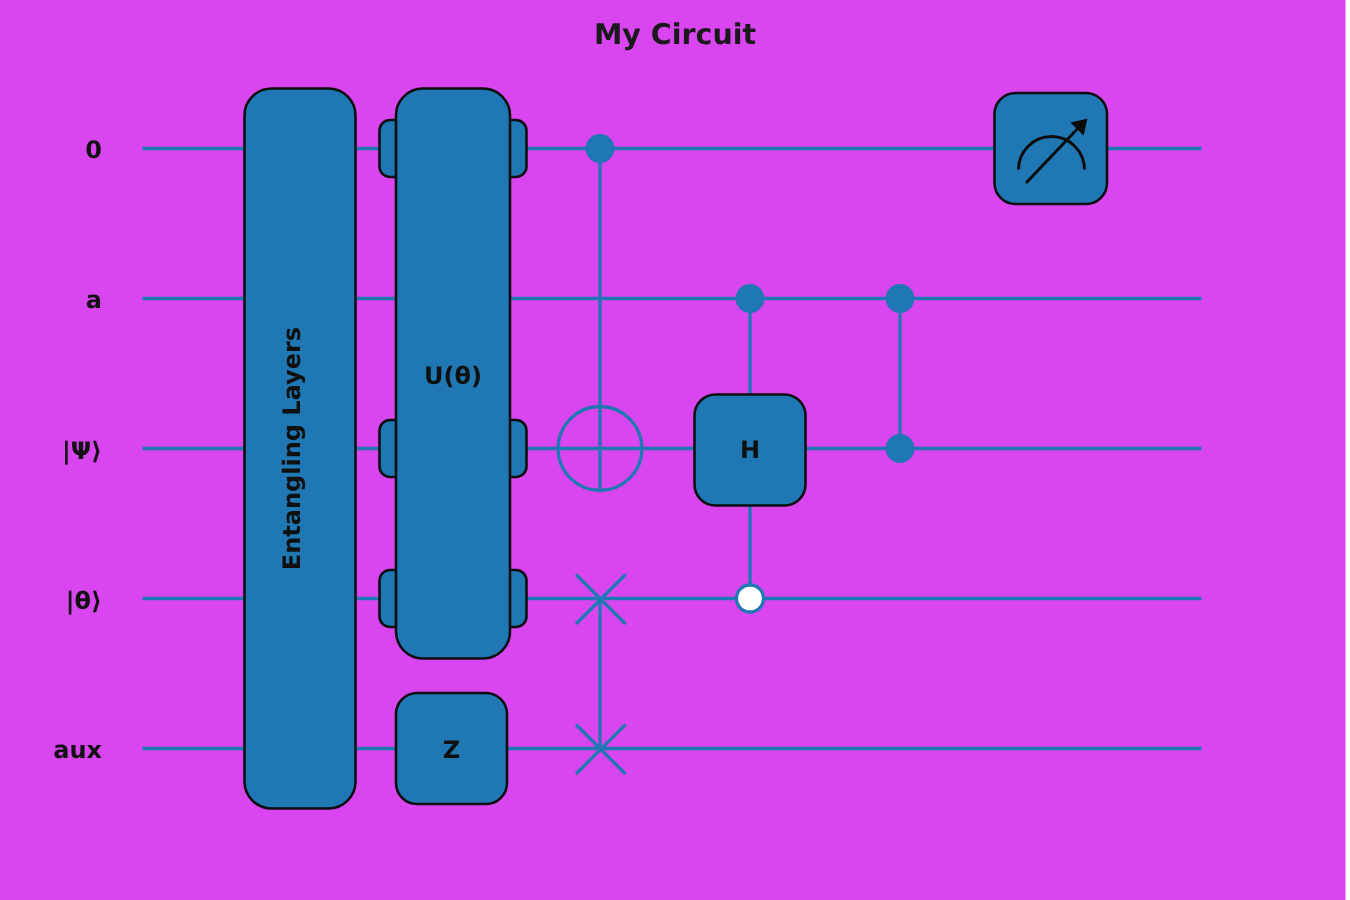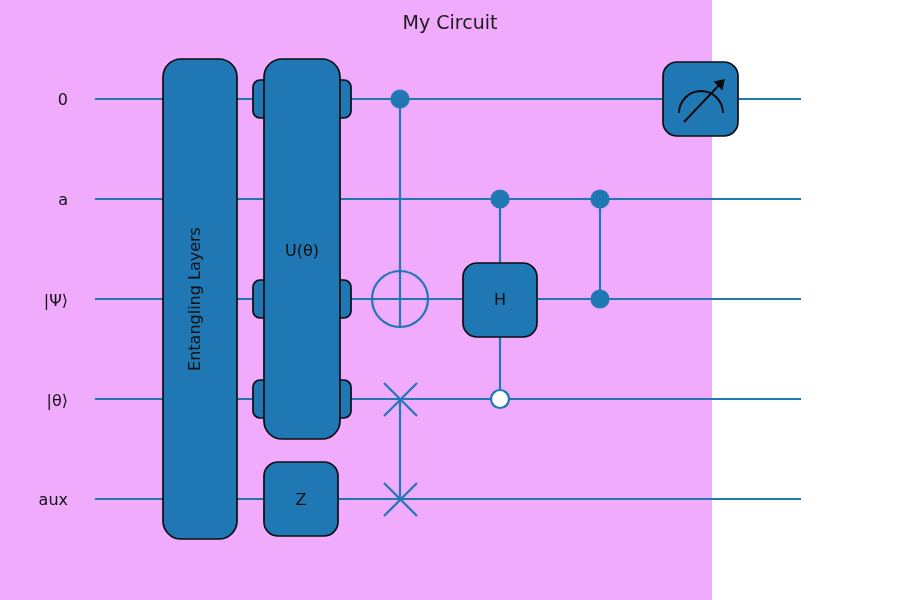--- a/index.html
+++ b/index.html
@@ -8,23 +8,24 @@
     background: #ffffff;
   }
   body {
     width: 900px;
     height: 600px;
     font-family: "DejaVu Sans", sans-serif;
     overflow: hidden;
   }
   #circuit-root {
     position: relative;
-    width: 712px;
+    width: 897px;
     height: 600px;
-    background: #f0abfc;
+    background: #d946ef;
+    font-weight: bold;
   }
   svg.circuit-canvas {
     position: absolute;
     left: 0;
     top: 0;
     width: 900px;
     height: 600px;
     display: block;
   }
   .title-text {

